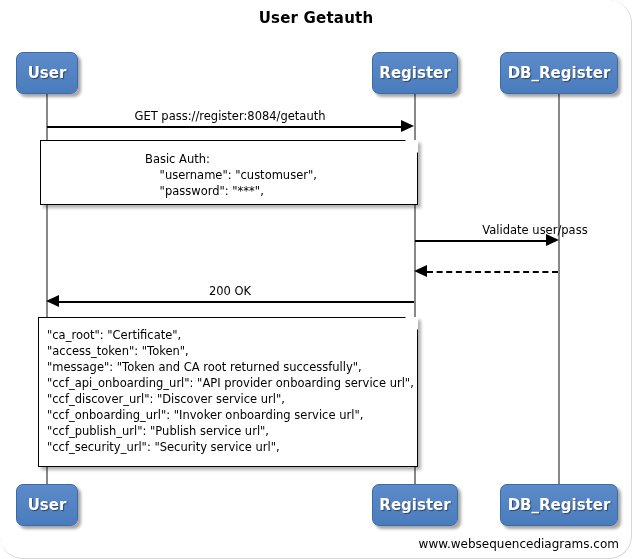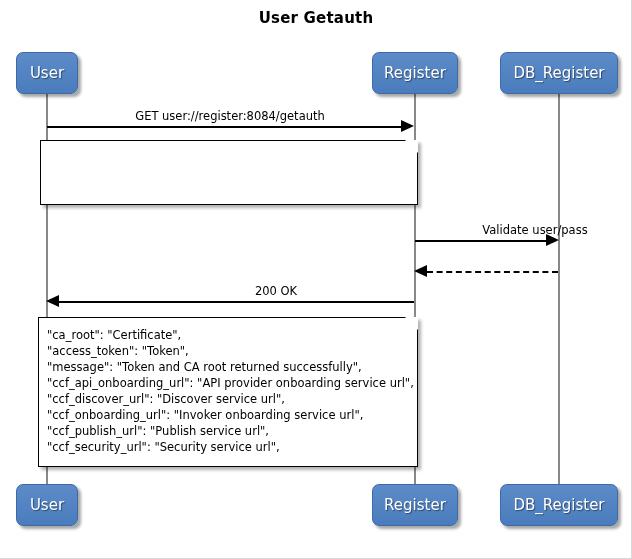--- a/index.html
+++ b/index.html
@@ -12,20 +12,21 @@
   }
   #canvas {
     position: relative;
     width: 632px;
     height: 559px;
     background: #ffffff;
     border-right: 1px solid #d8d8d8;
     border-bottom: 1px solid #d8d8d8;
     box-sizing: border-box;
     overflow: hidden;
+    border-radius: 23px;
   }
 
   
   .diagram-title {
     position: absolute;
     left: 0;
     width: 632px;
     top: 9px;
     text-align: center;
     font-family: "DejaVu Sans", sans-serif;
@@ -45,21 +46,21 @@
     border-radius: 7px;
     box-shadow: 3px 3px 3px rgba(0,0,0,0.35);
     box-sizing: border-box;
     display: flex;
     align-items: center;
     justify-content: center;
   }
   .actor-label {
     font-family: "DejaVu Sans", sans-serif;
     font-size: 15px;
-    font-weight: normal;
+    font-weight: bold;
     color: #ffffff;
     white-space: nowrap;
     text-shadow: 1px 1px 1px rgba(0,0,0,0.45);
   }
 
   
   .lifeline {
     position: absolute;
     width: 2px;
     background: #888888;
@@ -168,37 +169,40 @@
   </div>
 
   <div class="actor-box" style="left:372px; top:52px; width:86px;">
     <span class="actor-label">Register</span>
   </div>
 
   <div class="actor-box" style="left:500px; top:52px; width:118px;">
     <span class="actor-label">DB_Register</span>
   </div>
 
-  <div class="msg-label" style="left:46px; top:109px; width:368px;">GET user://register:8084/getauth</div>
+  <div class="msg-label" style="left:46px; top:109px; width:368px;">GET pass://register:8084/getauth</div>
   <div class="msg-line" style="left:47px; top:126px; width:354px;"></div>
   <div class="arrow-head right" style="left:401px; top:120px;"></div>
 
   <div class="note-box" style="left:40px; top:140px; width:378px; height:65px;">
     <div class="note-fold"></div>
     <div class="note-fold-edge"></div>
+    <div class="note-text" style="left:104px; top:10px;">Basic Auth:
+    "username": "customuser",
+    "password": "***",</div>
   </div>
 
   <div class="msg-label" style="left:415px; top:223px; width:144px;padding-left:48px;">Validate user/pass</div>
   <div class="msg-line" style="left:415px; top:240px; width:131px;"></div>
   <div class="arrow-head right" style="left:546px; top:234px;"></div>
 
   <div class="msg-line dashed" style="left:427px; top:271px; width:131px;"></div>
   <div class="arrow-head left" style="left:414px; top:265px;"></div>
 
-  <div class="msg-label" style="left:46px; top:284px; width:368px;padding-left:46px;">200 OK</div>
+  <div class="msg-label" style="left:46px; top:284px; width:368px;">200 OK</div>
   <div class="msg-line" style="left:59px; top:301px; width:355px;"></div>
   <div class="arrow-head left" style="left:46px; top:295px;"></div>
 
   <div class="note-box" style="left:38px; top:317px; width:380px; height:150px;">
     <div class="note-fold"></div>
     <div class="note-fold-edge"></div>
     <div class="note-text" style="left:8px; top:9px;">"ca_root": "Certificate",
 "access_token": "Token",
 "message": "Token and CA root returned successfully",
 "ccf_api_onboarding_url": "API provider onboarding service url",
@@ -213,14 +217,15 @@
   </div>
 
   <div class="actor-box" style="left:372px; top:484px; width:86px;">
     <span class="actor-label">Register</span>
   </div>
 
   <div class="actor-box" style="left:500px; top:484px; width:118px;">
     <span class="actor-label">DB_Register</span>
   </div>
 
+  <div class="footer-credit">www.websequencediagrams.com</div>
 
 </div>
 
 </body></html>

